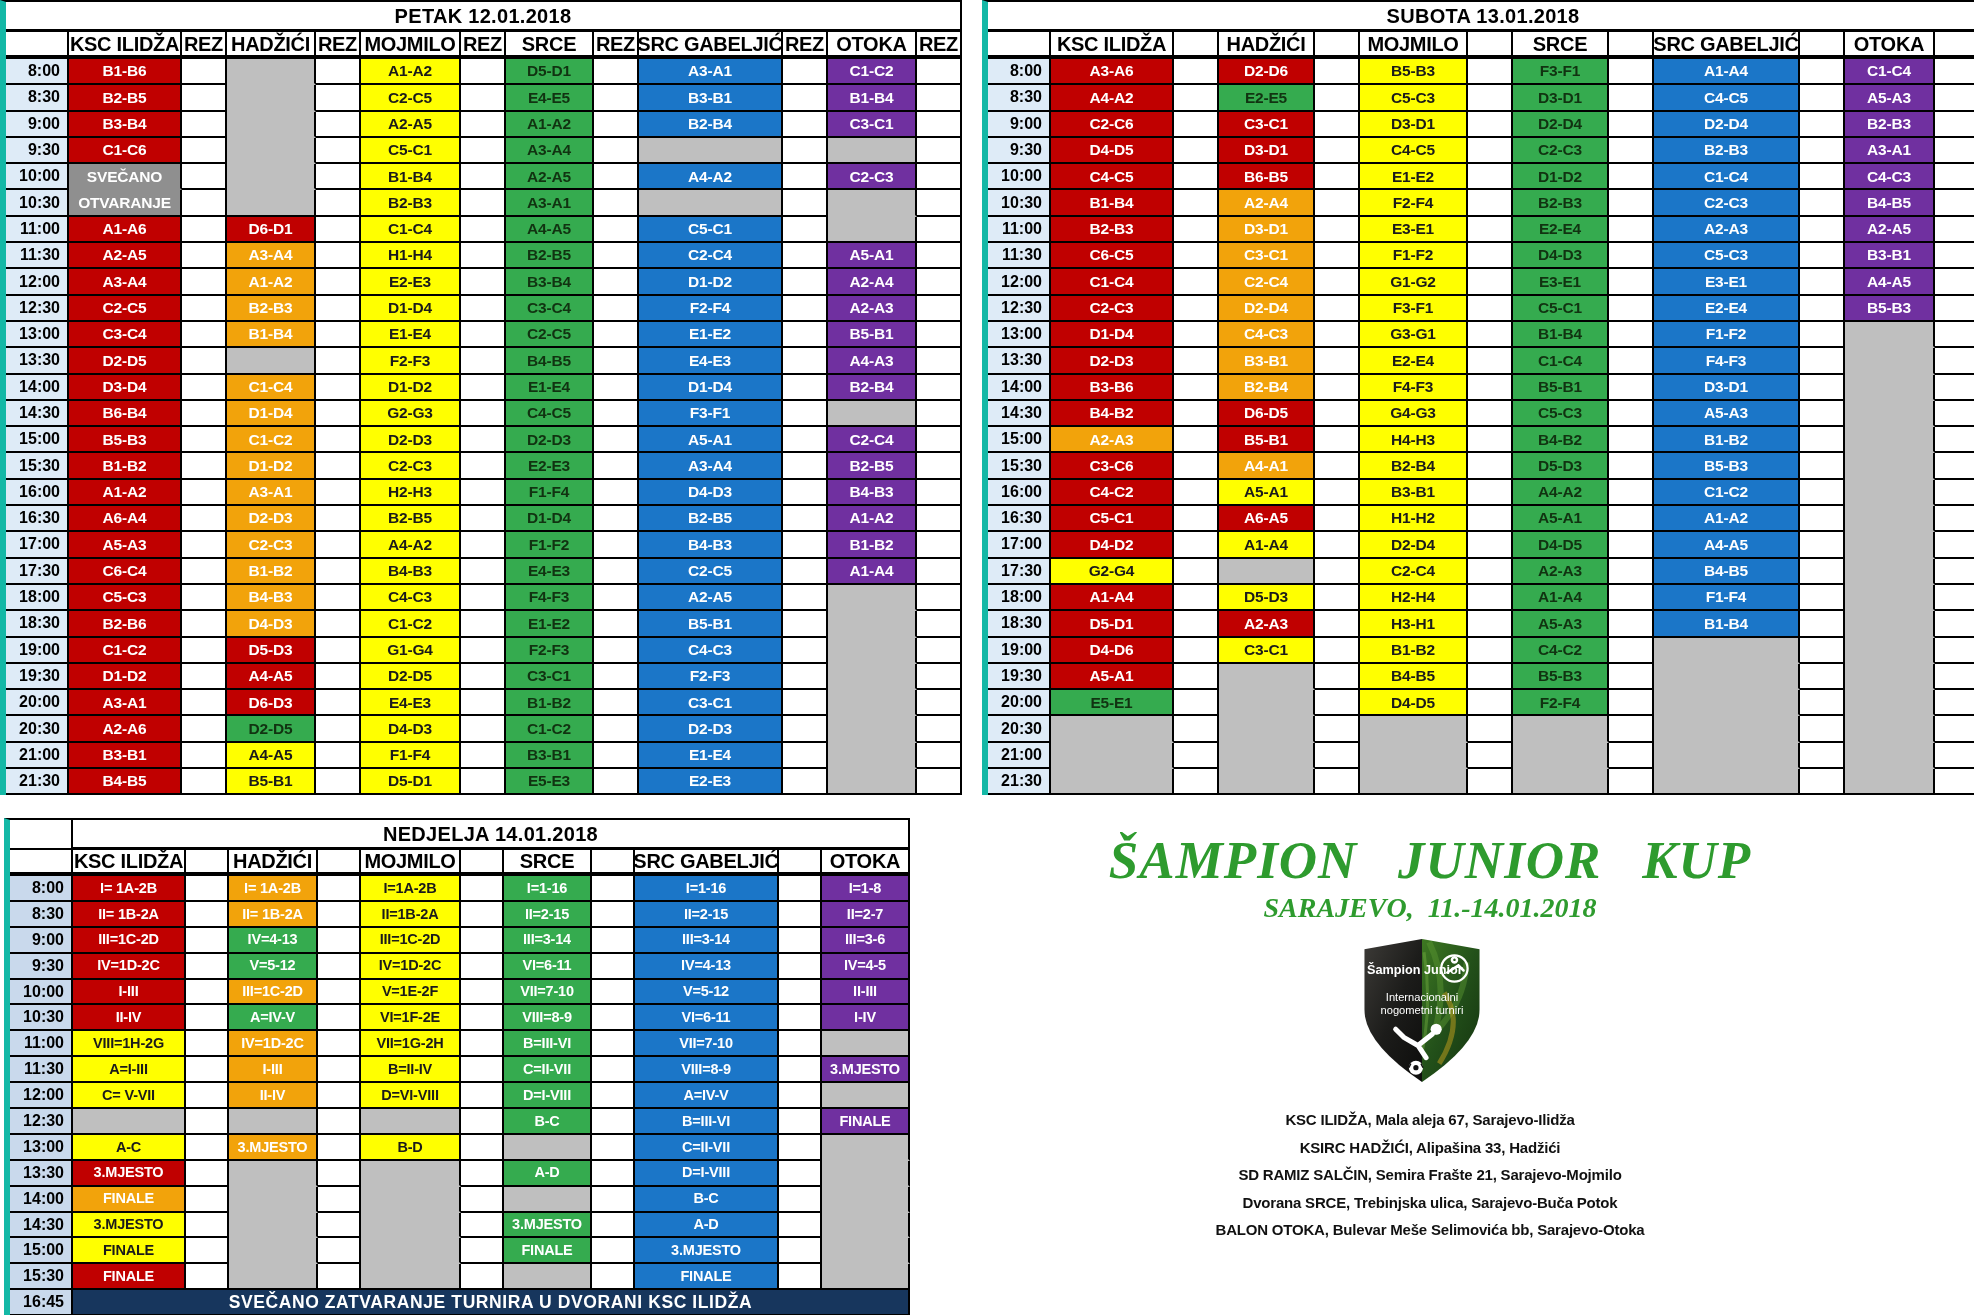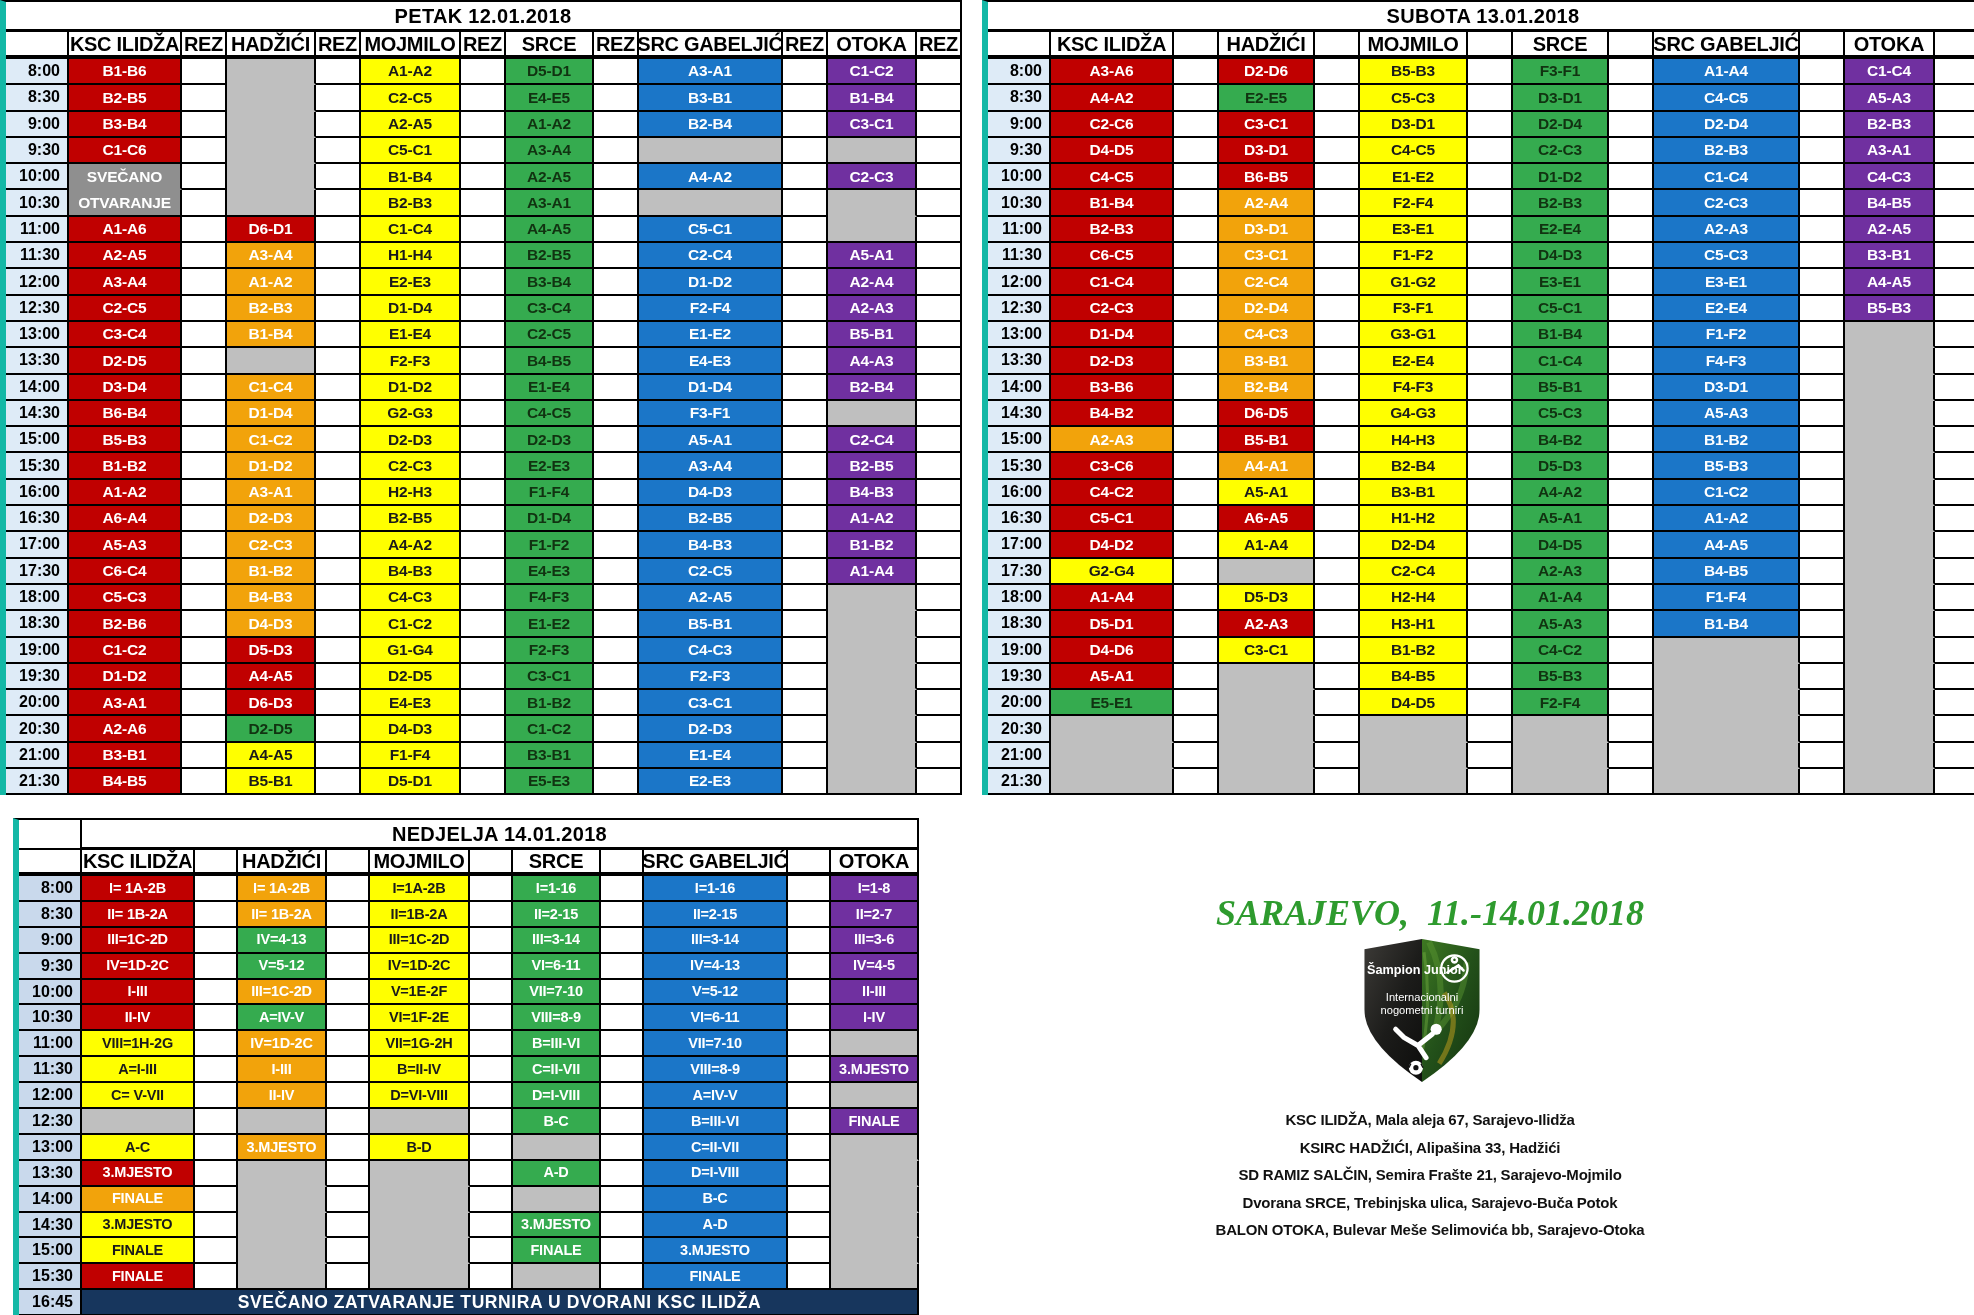--- a/index.html
+++ b/index.html
@@ -27,28 +27,28 @@
   .c-blue{background:#1B76C8;color:#fff;}
   .c-purple{background:#7030A0;color:#fff;}
   .c-gray{background:#BFBFBF;}
   .c-darkgray{background:#8F8F8F;color:#fff;}
   .c-navy{background:#17365D;}
   
   .t-pet{left:0;top:0;grid-template-columns:63px 113px 45px 89px 45px 100px 45px 88px 45px 144px 45px 89px 45px;
          grid-template-rows:30px 27px repeat(28,26.3px);}
   .t-sub{left:982px;top:0;grid-template-columns:63px 123px 45px 96px 45px 108px 45px 96px 45px 146px 45px 90px 45px;
          grid-template-rows:30px 27px repeat(28,26.3px);}
-  .t-ned{left:13px;top:818px;grid-template-columns:63px 113px 43px 89px 43px 100px 43px 88px 43px 144px 43px 88px;
+  .t-ned{left:4px;top:818px;grid-template-columns:63px 113px 43px 89px 43px 100px 43px 88px 43px 144px 43px 88px;
          grid-template-rows:30px 26px repeat(16,25.9px) 26px;}
   
   .info-title{position:absolute;left:960px;top:830px;width:940px;text-align:center;
       font-family:"Liberation Serif",serif;font-style:italic;font-weight:bold;font-size:53px;
       color:#2E9B2E;word-spacing:0.5em;letter-spacing:1px;}
   .info-sub{position:absolute;left:960px;top:892px;width:940px;text-align:center;
-      font-family:"Liberation Serif",serif;font-style:italic;font-weight:bold;font-size:36px;
+      font-family:"Liberation Serif",serif;font-style:italic;font-weight:bold;font-size:28px;
       color:#2E9B2E;word-spacing:0.25em;}
   .logo{position:absolute;left:1352px;top:932px;width:140px;height:158px;}
   .addr{position:absolute;left:960px;top:1106px;width:940px;text-align:center;
       font-size:15px;font-weight:bold;color:#111;line-height:27.5px;letter-spacing:-0.2px;}
 </style>
 </head>
 <body>
 
 <div id="canvas">
 
@@ -1018,20 +1018,21 @@
       <div class="cell nar"></div>
       <div class="cell val c-gray"></div>
       <div class="cell nar"></div>
       <div class="cell val c-blue">FINALE</div>
       <div class="cell nar"></div>
       <div class="cell val c-gray"></div>
       <div class="cell time">16:45</div>
       <div class="cell banner c-navy" style="grid-column: 2 / 13;">SVEČANO ZATVARANJE TURNIRA U DVORANI KSC ILIDŽA</div>
     </div>
 
+  <div class="info-title">ŠAMPION JUNIOR KUP</div>
   <div class="info-sub">SARAJEVO,  11.-14.01.2018</div>
 
   <svg class="logo" viewBox="0 0 136 156">
     <defs>
       <linearGradient id="lg" x1="0" y1="0" x2="1" y2="1">
         <stop offset="0" stop-color="#44423e"></stop>
           <stop offset="0.55" stop-color="#1c1c1a"></stop>
           <stop offset="1" stop-color="#0c0c0b"></stop>
       </linearGradient>
       <linearGradient id="rg" x1="0" y1="0" x2="1" y2="1">

